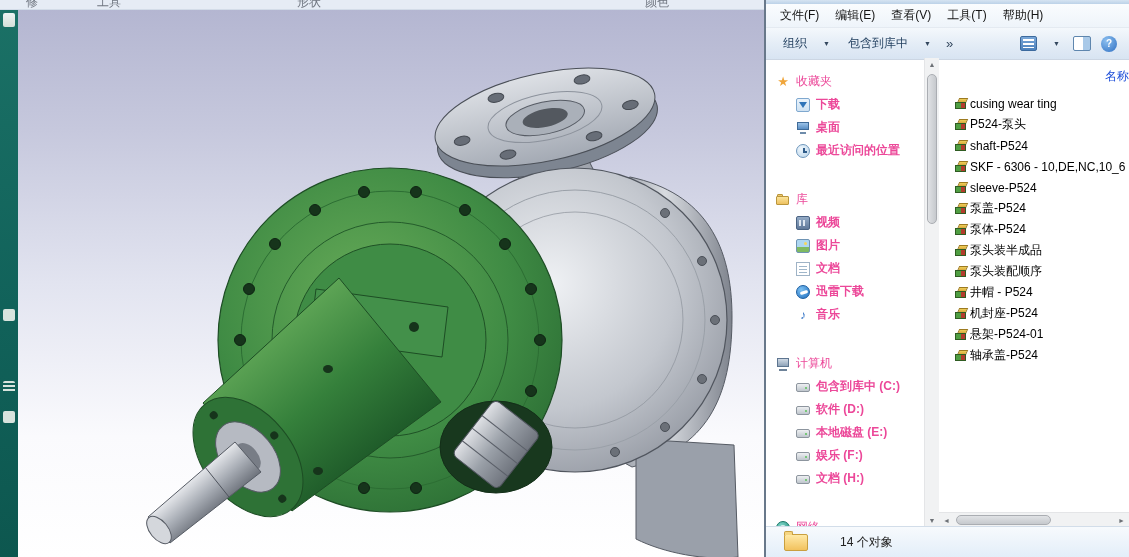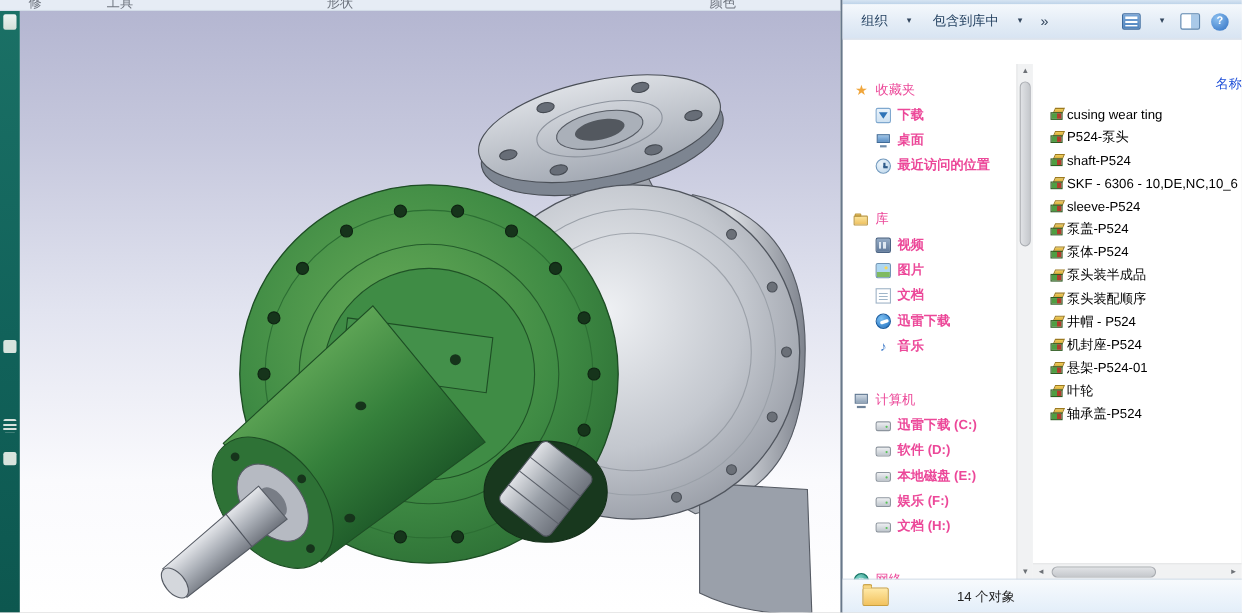--- a/index.html
+++ b/index.html
@@ -115,21 +115,21 @@
       border:1px solid #2f5c22;box-sizing:border-box;}
   .hscroll{position:absolute;left:0;right:0;bottom:0;height:15px;background:#f1f2f3;
       border-top:1px solid #e4e5e7;display:flex;align-items:center;box-sizing:border-box;}
   .hs-arrow{width:15px;text-align:center;font-size:7px;color:#6d7176;flex:0 0 15px;}
   .hs-track{flex:1;position:relative;height:100%;}
   .hs-thumb{position:absolute;left:2px;top:2px;height:10px;width:95px;border-radius:5px;
       background:linear-gradient(#e0e2e5,#c6c9cd);border:1px solid #aaadb2;box-sizing:border-box;}
 
   
   .details{position:absolute;left:0;right:0;bottom:0;height:30px;display:flex;align-items:center;
-      background:linear-gradient(#f7fafd,#e3eef9);border-top:1px solid #d2dde9;gap:30px;}
+      background:linear-gradient(#f7fafd,#e3eef9);border-top:1px solid #d2dde9;}
   .big-folder{width:24px;height:17px;margin-left:18px;position:relative;border-radius:2px;
       background:linear-gradient(#ffe9a6,#f2c25e);border:1px solid #c99f3f;box-sizing:border-box;}
   .big-folder::before{content:"";position:absolute;top:-4px;left:-1px;width:9px;height:4px;
       background:#f6d683;border:1px solid #c99f3f;border-bottom:none;border-radius:2px 2px 0 0;box-sizing:border-box;}
   .details-count{margin-left:32px;color:#222;}
 </style>
 </head>
 <body>
 
 <div class="screen">
@@ -287,20 +287,27 @@
             <line x1="450" y1="453" x2="508" y2="453" stroke="#5a5f68"></line>
           </g>
         </g>
       </svg>
     </div>
   </div>
 
   <div class="explorer">
     <div class="frame-top"></div>
 
+    <div class="menubar">
+      <span class="menu-item">文件(F)</span>
+      <span class="menu-item">编辑(E)</span>
+      <span class="menu-item">查看(V)</span>
+      <span class="menu-item">工具(T)</span>
+      <span class="menu-item">帮助(H)</span>
+    </div>
 
     <div class="toolbar">
       <div class="tb-btn">
         <span>组织</span>
         <span class="caret">▼</span>
       </div>
       <div class="tb-btn">
         <span>包含到库中</span>
         <span class="caret">▼</span>
       </div>
@@ -366,21 +373,21 @@
           </div>
         </div>
 
         <div class="nav-group">
           <div class="nav-row">
             <span class="ic ic-computer"></span>
             <span class="nav-label">计算机</span>
           </div>
           <div class="nav-row child">
             <span class="ic ic-drive"></span>
-            <span class="nav-label">迅雷下载 (C:)</span>
+            <span class="nav-label">包含到库中 (C:)</span>
           </div>
           <div class="nav-row child">
             <span class="ic ic-drive"></span>
             <span class="nav-label">软件 (D:)</span>
           </div>
           <div class="nav-row child">
             <span class="ic ic-drive"></span>
             <span class="nav-label">本地磁盘 (E:)</span>
           </div>
           <div class="nav-row child">
@@ -453,24 +460,20 @@
         <div class="file-row">
           <span class="sw-icon"></span>
           <span class="file-label">机封座-P524</span>
         </div>
         <div class="file-row">
           <span class="sw-icon"></span>
           <span class="file-label">悬架-P524-01</span>
         </div>
         <div class="file-row">
           <span class="sw-icon"></span>
-          <span class="file-label">叶轮</span>
-        </div>
-        <div class="file-row">
-          <span class="sw-icon"></span>
           <span class="file-label">轴承盖-P524</span>
         </div>
 
         <div class="hscroll">
           <span class="hs-arrow">◄</span>
           <div class="hs-track">
             <div class="hs-thumb"></div>
           </div>
           <span class="hs-arrow">►</span>
         </div>

